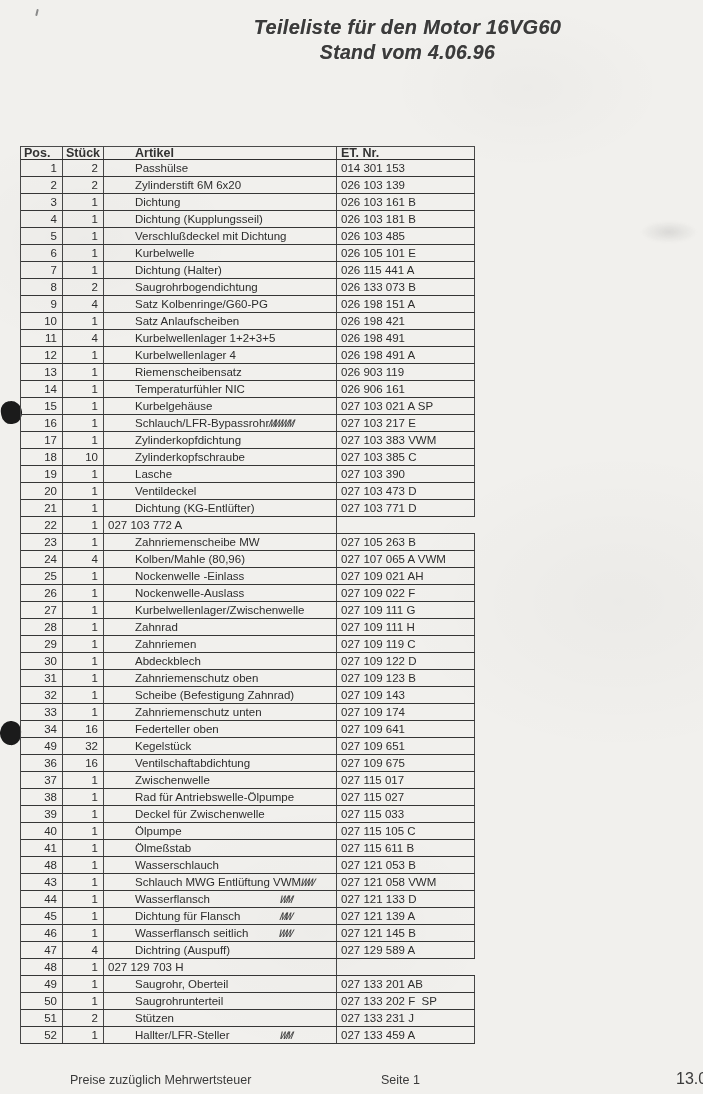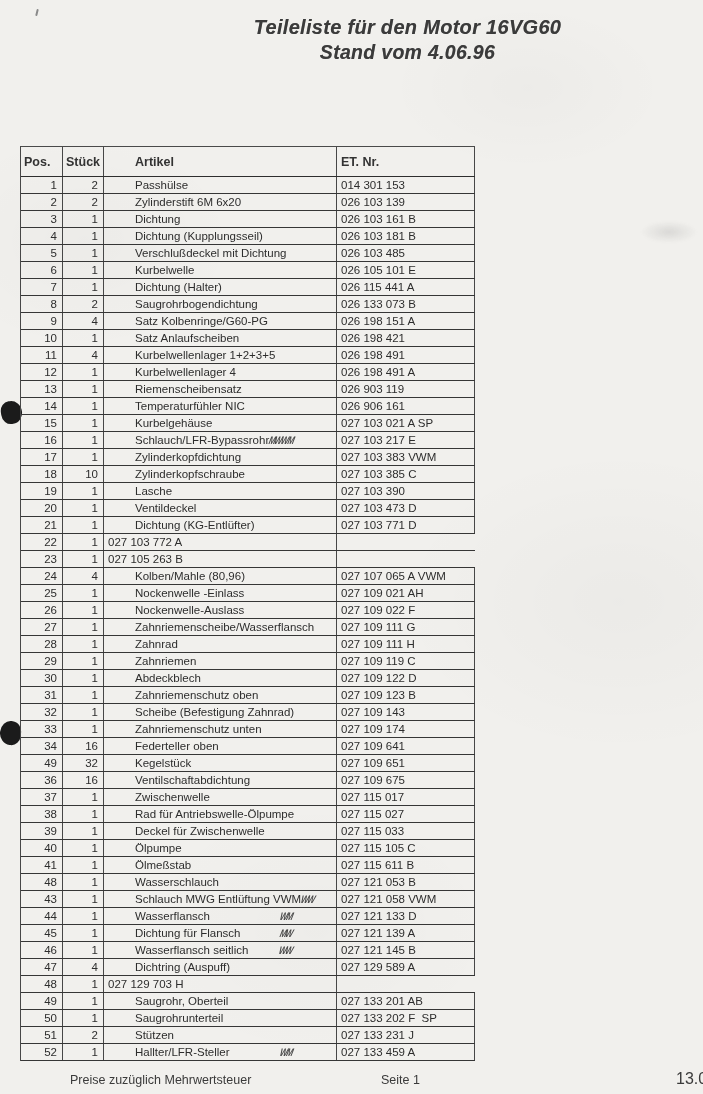--- a/index.html
+++ b/index.html
@@ -48,21 +48,21 @@
     font-size:11.5px; color:#2d2d2d;
     border-left:1px solid #474747;
   }
   .t-row {
     display:grid;
     grid-template-columns:42px 41px 233px 138px;
     height:17px; box-sizing:border-box;
     border-bottom:1px solid #363636;
   }
   .t-row.head {
-    height:31px;
+    height:14px;
     border-top:1px solid #4a4a4a;
     border-bottom:1px solid #2e2e2e;
     font-weight:bold; font-size:12.5px; color:#333;
   }
   .cell {
     box-sizing:border-box; overflow:hidden; white-space:nowrap;
     border-right:1px solid #474747;
     line-height:15px; padding-top:1px;
     display:flex; align-items:center;
   }
@@ -324,20 +324,24 @@
 
     <div class="t-row">
       <div class="cell pos">22</div>
       <div class="cell qty">1</div>
       <div class="cell etnr">027 103 772 A</div>
     </div>
 
     <div class="t-row">
       <div class="cell pos">23</div>
       <div class="cell qty">1</div>
+      <div class="cell article">
+        <span>Zahnriemenscheibe MW</span>
+
+      </div>
       <div class="cell etnr">027 105 263 B</div>
     </div>
 
     <div class="t-row">
       <div class="cell pos">24</div>
       <div class="cell qty">4</div>
       <div class="cell article">
         <span>Kolben/Mahle (80,96)</span>
 
       </div>
@@ -361,21 +365,21 @@
         <span>Nockenwelle-Auslass</span>
 
       </div>
       <div class="cell etnr">027 109 022 F</div>
     </div>
 
     <div class="t-row">
       <div class="cell pos">27</div>
       <div class="cell qty">1</div>
       <div class="cell article">
-        <span>Zahnriemenscheibe/Wasserflansch</span>
+        <span>Kurbelwellenlager/Zwischenwelle</span>
 
       </div>
       <div class="cell etnr">027 109 111 G</div>
     </div>
 
     <div class="t-row">
       <div class="cell pos">28</div>
       <div class="cell qty">1</div>
       <div class="cell article">
         <span>Zahnrad</span>

